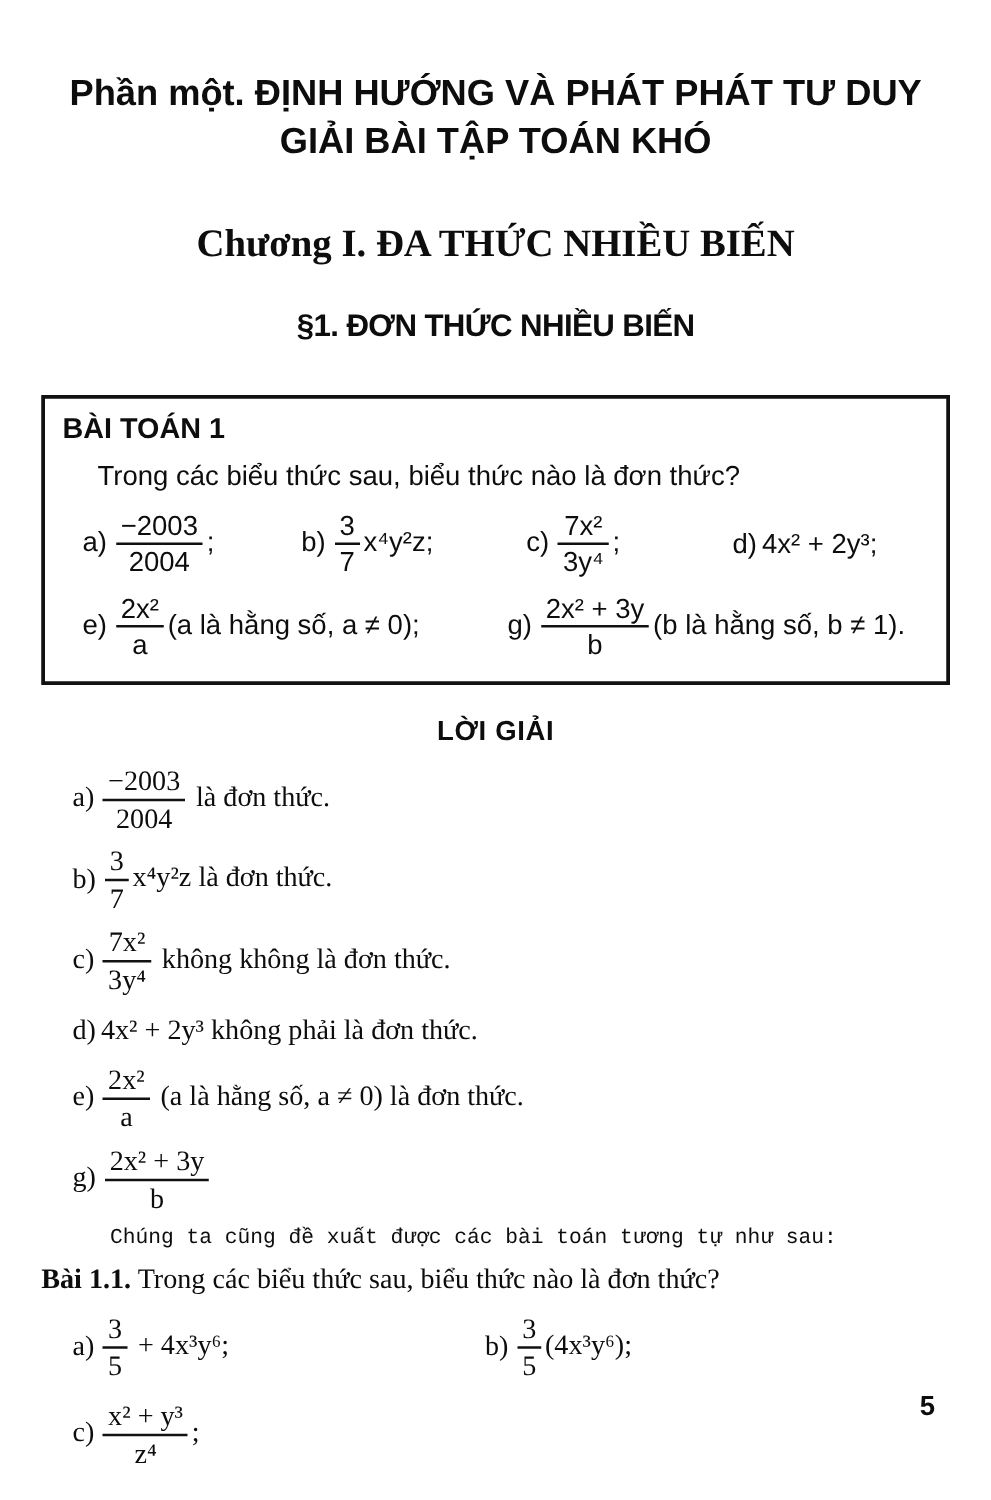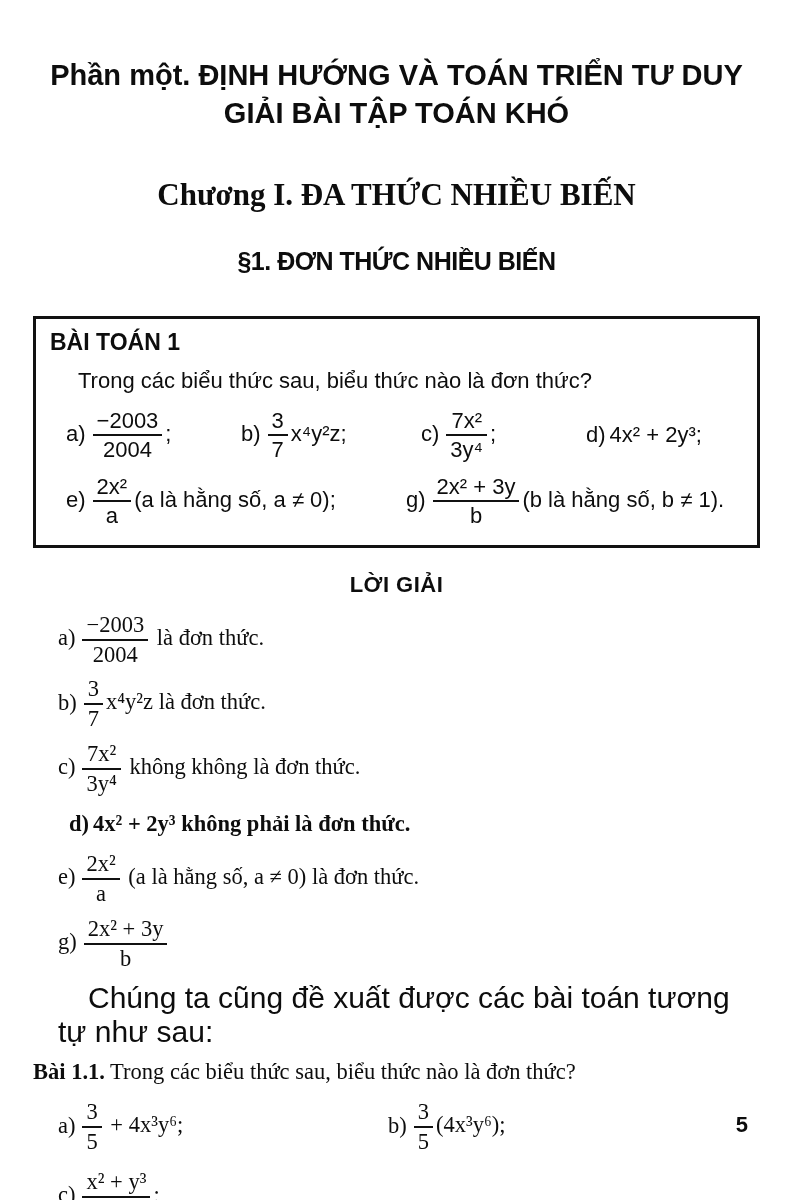--- a/index.html
+++ b/index.html
@@ -99,25 +99,25 @@
     margin-top: 24px;
     letter-spacing: 0.5px;
   }
   .solution-list {
     font-family: "Liberation Serif", serif;
     font-size: 22.5px;
     margin-top: 14px;
     padding-left: 25px;
   }
   .sol-item { margin-bottom: 9px; }
-  .sol-item.plain { margin: 14px 0 14px 11px; font-weight: bold; }
+  .sol-item.plain { margin: 14px 0 14px 0; }
 
   .closing-line {
-    font-family: Liberation Sans, sans-serif;
-    font-size: 30px;
+    font-family: Liberation Mono, monospace;
+    font-size: 17px;
     padding-left: 25px;
     text-indent: 30px;
     margin-top: 10px;
   }
   .exercise-intro {
     font-family: "Liberation Serif", serif;
     font-size: 22.5px;
     margin-top: 10px;
   }
   .exercise-intro .ex-label { font-weight: bold; }
@@ -142,21 +142,21 @@
   }
   .lbl { margin-right: 4px; }
 </style>
 </head>
 <body>
 
 <div class="page">
   <div class="content">
 
     <div class="part-title">
-      <div>Phần một. ĐỊNH HƯỚNG VÀ TOÁN TRIỂN TƯ DUY</div>
+      <div>Phần một. ĐỊNH HƯỚNG VÀ PHÁT PHÁT TƯ DUY</div>
       <div>GIẢI BÀI TẬP TOÁN KHÓ</div>
     </div>
 
     <div class="chapter-title">Chương I. ĐA THỨC NHIỀU BIẾN</div>
 
     <div class="section-title">§1. ĐƠN THỨC NHIỀU BIẾN</div>
 
     <div class="problem-box">
       <div class="box-title">BÀI TOÁN 1</div>
       <div class="box-question">Trong các biểu thức sau, biểu thức nào là đơn thức?</div>

